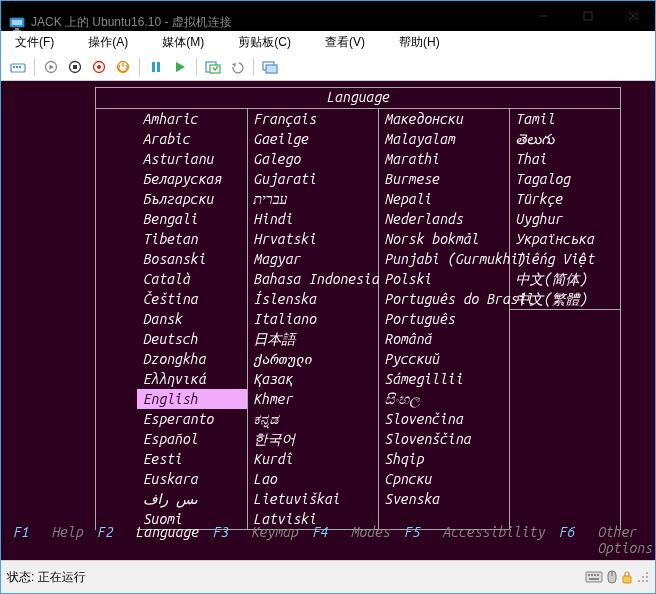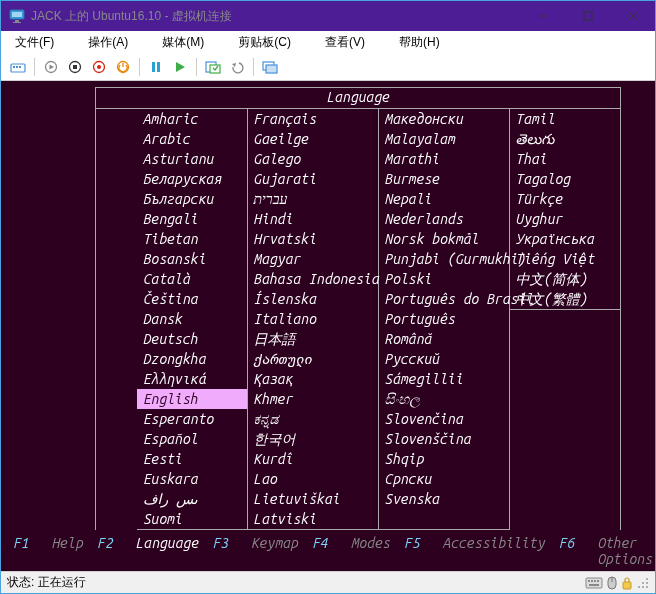--- a/index.html
+++ b/index.html
@@ -18,22 +18,22 @@
     width: 656px;
     height: 594px;
     background: #fff;
     border: 1px solid #4aa3df;
     display: flex;
     flex-direction: column;
   }
   .titlebar {
     height: 30px;
     display: flex;
-    align-items: center;
-    background: #4c1d95;
+    align-items: flex-end;
+    background: #000000;
     padding: 0 0 0 8px;
   }
   .titlebar .icon-monitor {
     width: 16px; height: 14px;
     margin-right: 6px;
   }
   .titlebar .title-text {
     color: #888;
     font-size: 12px;
     flex: 1;
@@ -134,21 +134,21 @@
     display: flex;
     gap: 14px;
     font-family: "Ubuntu Mono", monospace;
     font-size: 14px;
   }
   .fkey-pair { display: flex; gap: 5px; }
   .fkey-key { color: #7dd3fc; }
   .fkey-label { color: #888; margin-left: 18px; }
   .fkey-label.active { color: #fff; }
   .statusbar {
-    height: 22px;
+    height: 33px;
     background: #f0f0f0;
     border-top: 1px solid #d0d0d0;
     display: flex;
     align-items: center;
     padding: 0 6px;
     font-size: 12px;
   }
   .statusbar .status-label { color: #000; }
   .statusbar .spacer { flex: 1; }
   .status-icon { margin-left: 4px; display: inline-flex; }

